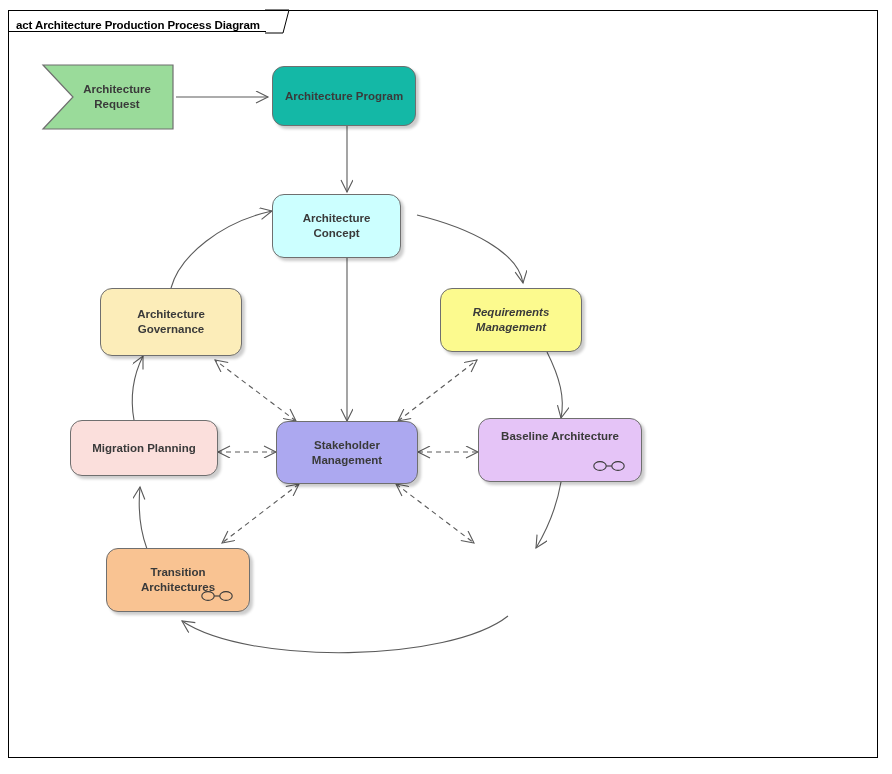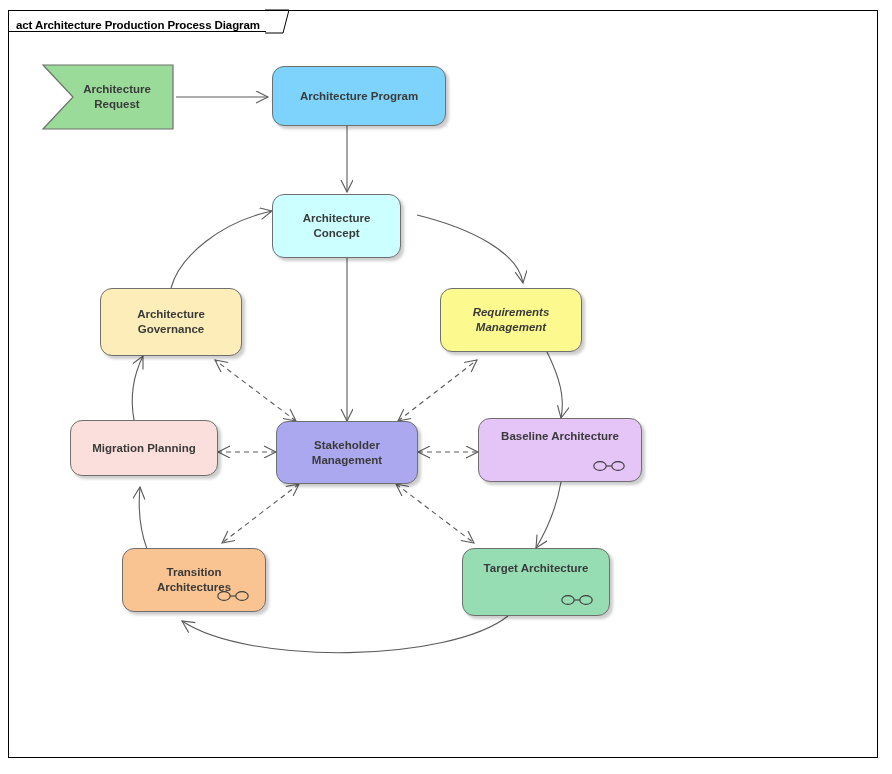--- a/index.html
+++ b/index.html
@@ -216,21 +216,21 @@
   </svg>
 
   <div class="node node-request" style="left:40px; top:62px; width:136px; height:70px;">
     <svg class="req-svg" width="139" height="73" viewBox="0 0 139 73">
       <path d="M3,3 L133,3 L133,67 L3,67 L33,35 Z" fill="#9ADB9A" stroke="#6f6f6f" stroke-width="1.2"></path>
     </svg>
     <span class="node-label">Architecture
 Request</span>
   </div>
 
-  <div class="node node-activity" style="left:272px; top:66px; width:174px; height:60px; background:#7dd3fc;">
+  <div class="node node-activity" style="left:272px; top:66px; width:144px; height:60px; background:#14b8a6;">
     <span class="node-label">Architecture Program</span>
   </div>
 
   <div class="node node-activity" style="left:272px; top:194px; width:129px; height:64px; background:#CCFFFF;">
     <span class="node-label">Architecture Concept</span>
   </div>
 
   <div class="node node-activity" style="left:100px; top:288px; width:142px; height:68px; background:#FCEDB9;">
     <span class="node-label">Architecture
 Governance</span>
@@ -253,33 +253,24 @@
   <div class="node node-activity" style="left:478px; top:418px; width:164px; height:64px; background:#E5C4F7;
               align-items:flex-start; padding-top:10px;">
     <span class="node-label">Baseline Architecture</span>
     <svg class="child-indicator" viewBox="0 0 32 12" style="opacity: 1;">
       <ellipse cx="7" cy="6" rx="6.2" ry="4.4" fill="none" stroke="#3a3a3a" stroke-width="1.1"></ellipse>
       <ellipse cx="25" cy="6" rx="6.2" ry="4.4" fill="none" stroke="#3a3a3a" stroke-width="1.1"></ellipse>
       <line x1="13.2" y1="6" x2="18.8" y2="6" stroke="#3a3a3a" stroke-width="1.1"></line>
     </svg>
   </div>
 
-  <div class="node node-activity" style="left:106px; top:548px; width:144px; height:64px; background:#F9C392;margin-left:16px;">
+  <div class="node node-activity" style="left:106px; top:548px; width:144px; height:64px; background:#F9C392;">
     <span class="node-label">Transition Architectures</span>
     <svg class="child-indicator" viewBox="0 0 32 12" style="opacity: 1;">
       <ellipse cx="7" cy="6" rx="6.2" ry="4.4" fill="none" stroke="#3a3a3a" stroke-width="1.1"></ellipse>
       <ellipse cx="25" cy="6" rx="6.2" ry="4.4" fill="none" stroke="#3a3a3a" stroke-width="1.1"></ellipse>
       <line x1="13.2" y1="6" x2="18.8" y2="6" stroke="#3a3a3a" stroke-width="1.1"></line>
     </svg>
   </div>
 
-  <div class="node node-activity" style="left:462px; top:548px; width:148px; height:68px; background:#97DDB4;
-              align-items:flex-start; padding-top:12px;">
-    <span class="node-label">Target Architecture</span>
-    <svg class="child-indicator" viewBox="0 0 32 12" style="opacity: 1;">
-      <ellipse cx="7" cy="6" rx="6.2" ry="4.4" fill="none" stroke="#3a3a3a" stroke-width="1.1"></ellipse>
-      <ellipse cx="25" cy="6" rx="6.2" ry="4.4" fill="none" stroke="#3a3a3a" stroke-width="1.1"></ellipse>
-      <line x1="13.2" y1="6" x2="18.8" y2="6" stroke="#3a3a3a" stroke-width="1.1"></line>
-    </svg>
-  </div>
 
 
 </div>
 
 </body></html>

